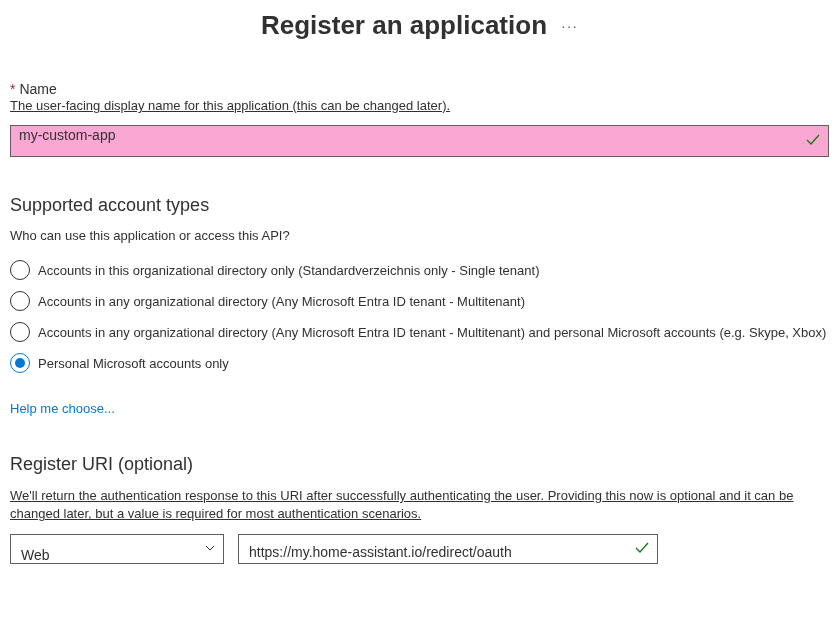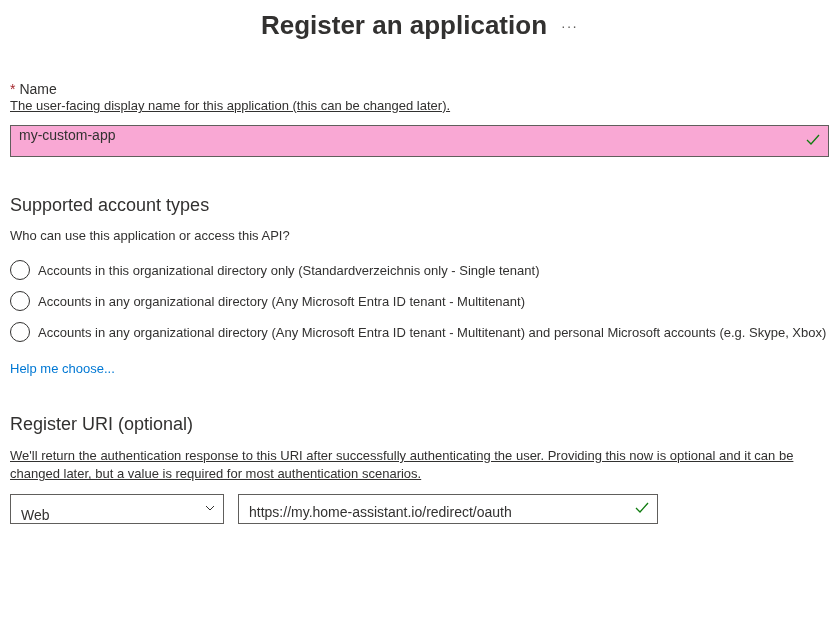--- a/index.html
+++ b/index.html
@@ -101,21 +101,21 @@
     .radio-label {
       font-size: 13px;
       color: #323130;
       line-height: 1.5;
     }
     .link {
       font-size: 13px;
       color: #0078d4;
       text-decoration: none;
       display: inline-block;
-      margin-top: 19px;
+      margin-top: 28px;
       cursor: pointer;
     }
     .redirect-row {
       display: flex;
       gap: 14px;
       margin-top: 10px;
     }
     .select-wrapper {
       position: relative;
       width: 214px;
@@ -186,20 +186,26 @@
       <span class="radio-outer"></span>
       <span class="radio-label">Accounts in this organizational directory only (Standardverzeichnis only - Single tenant)</span>
     </label>
     <label class="radio-row">
       <span class="radio-outer"></span>
       <span class="radio-label">Accounts in any organizational directory (Any Microsoft Entra ID tenant - Multitenant)</span>
     </label>
     <label class="radio-row">
       <span class="radio-outer"></span>
       <span class="radio-label">Accounts in any organizational directory (Any Microsoft Entra ID tenant - Multitenant) and personal Microsoft accounts (e.g. Skype, Xbox)</span>
+    </label>
+    <label class="radio-row">
+      <span class="radio-outer selected">
+          <span class="radio-inner"></span>
+        </span>
+      <span class="radio-label">Personal Microsoft accounts only</span>
     </label>
   </div>
   <a class="link">Help me choose...</a>
 </div>
 
 <div class="section" style="margin-bottom:0">
   <div class="section-heading">Register URI (optional)</div>
   <div class="helper-text">We'll return the authentication response to this URI after successfully authenticating the user. Providing this now is optional and it can be changed later, but a value is required for most authentication scenarios.</div>
   <div class="redirect-row">
     <div class="select-wrapper">

